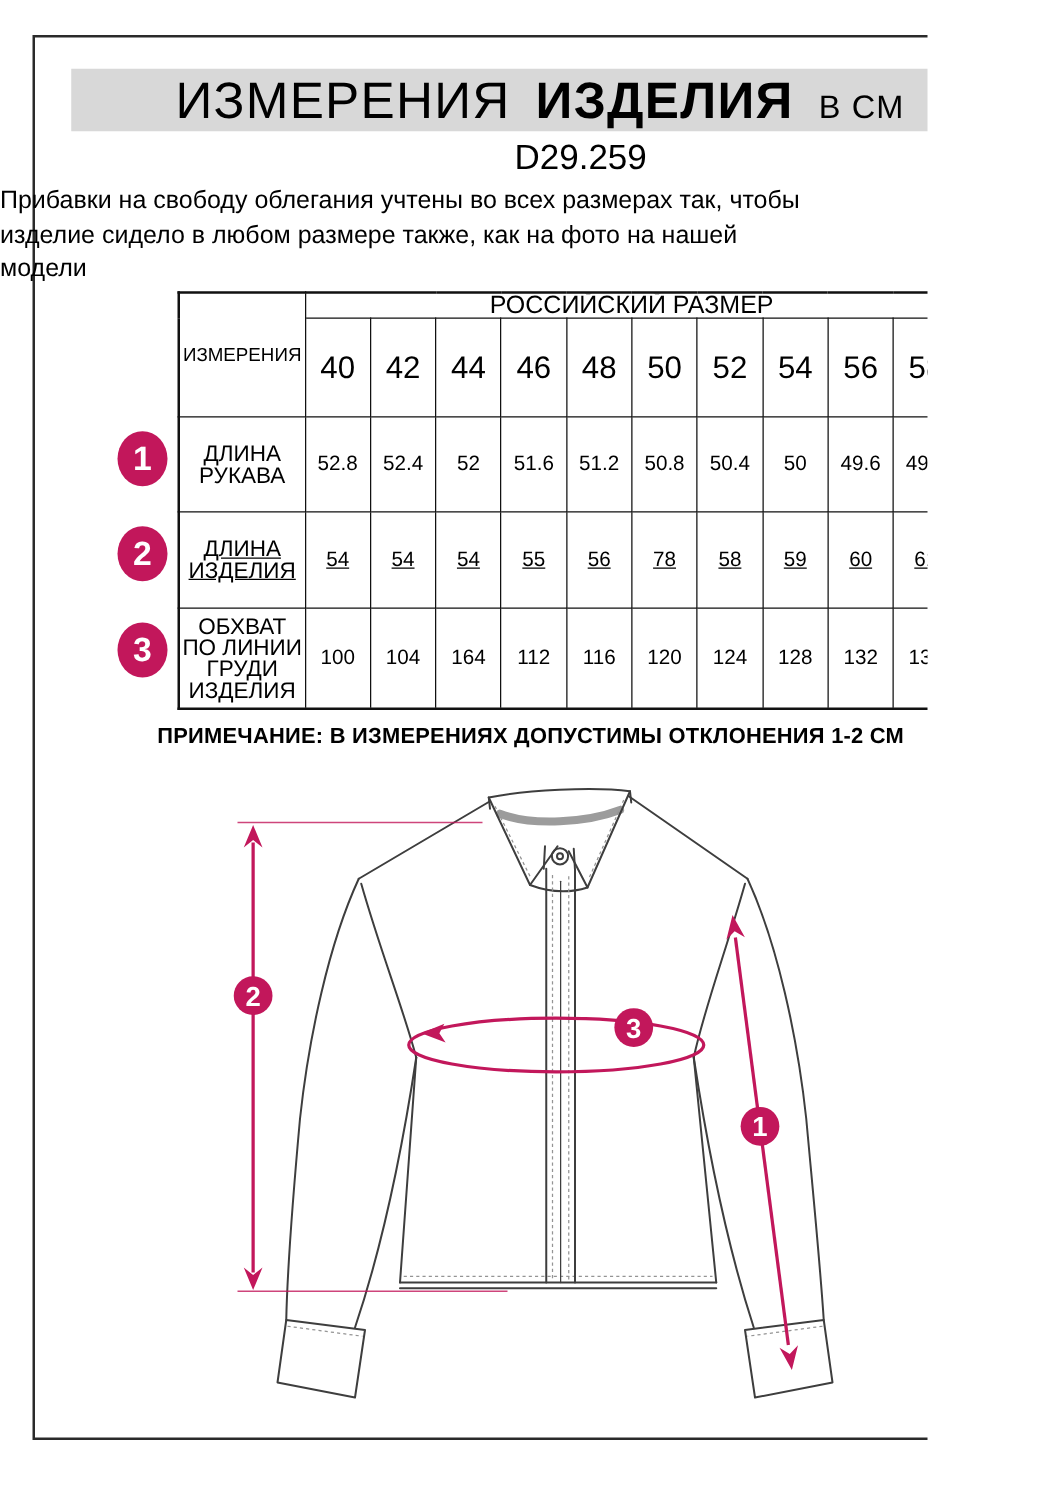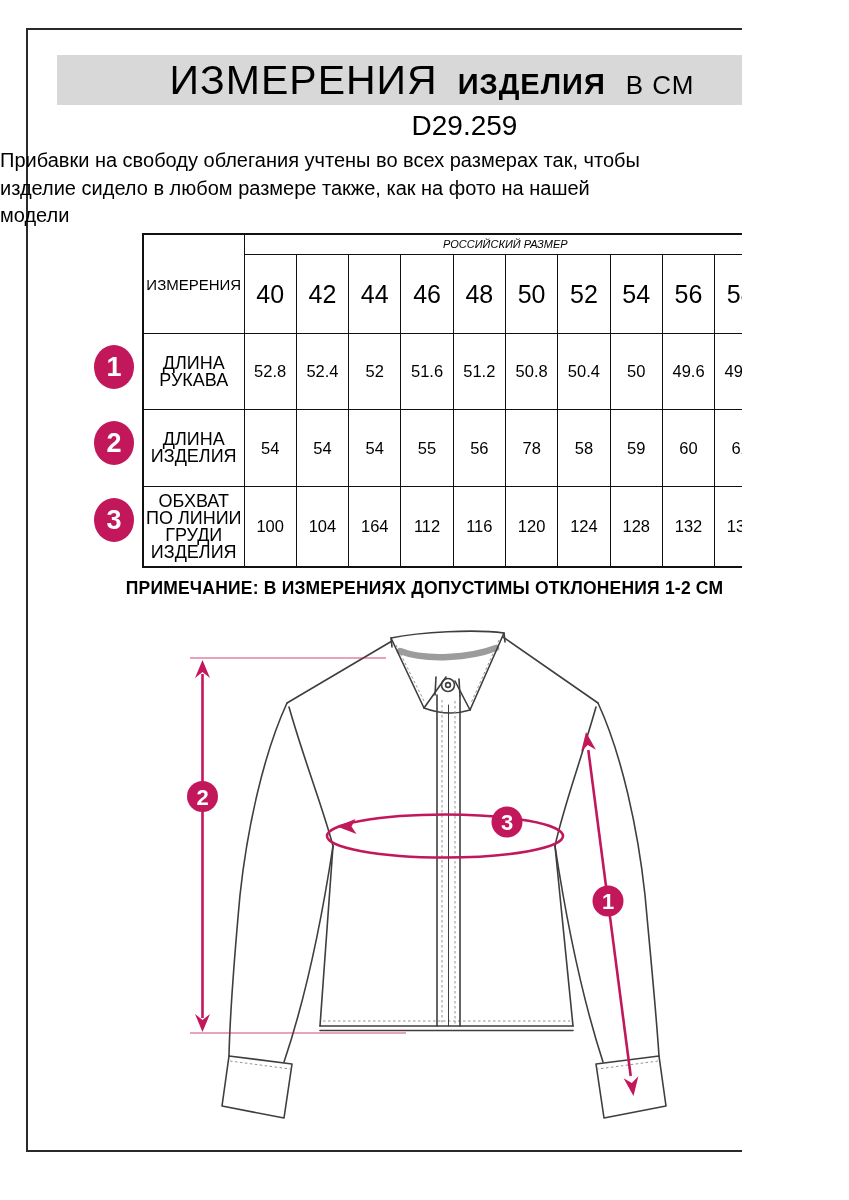--- a/index.html
+++ b/index.html
@@ -4,35 +4,35 @@
 <style>
   html,body{margin:0;padding:0;background:#fff;}
   .page{position:relative;width:742px;height:1200px;background:#ffffff;overflow:hidden;
         font-family:"Liberation Sans",sans-serif;color:#000;}
   .frame{position:absolute;left:26px;top:28px;width:792px;height:1124px;
          border:2px solid #2a2a2a;box-sizing:border-box;}
   
   .titlebar{position:absolute;left:57px;top:55px;width:750px;height:50px;background:#d8d8d8;
             display:flex;align-items:baseline;justify-content:center;gap:20px;}
   .titlebar .t1{font-size:41px;font-weight:400;letter-spacing:1px;line-height:50px;}
-  .titlebar .t2{font-size:29px;font-weight:700;letter-spacing:1px;line-height:50px;}
+  .titlebar .t2{font-size:41px;font-weight:700;letter-spacing:1px;line-height:50px;}
   .titlebar .t3{font-size:26px;font-weight:400;letter-spacing:1px;}
   
   .code{position:absolute;left:0;top:110px;width:849px;text-align:center;font-size:28px;padding-left:40px;}
   .desc{position:absolute;left:0;top:147px;width:849px;text-align:left;
         font-size:20px;line-height:27.5px;}
   
   table.sizes{position:absolute;left:142px;top:233px;width:624px;border-collapse:collapse;
               table-layout:fixed;border:2px solid #111;}
   table.sizes td{border:1.5px solid #111;text-align:center;vertical-align:middle;padding:0;
                  overflow:hidden;}
-  td.c-system{height:19px;font-size:11px;line-height:17px;font-style:italic;}
+  td.c-system{height:19px;font-size:20px;line-height:17px;}
   td.c-measure{font-size:15px;}
   tr.r-sizes td{height:78px;font-size:25px;font-weight:400;}
-  tr.r1 td{height:75px;} tr.r2 td{height:76px;} tr.r3 td{height:79px;}
+  tr.r1 td{height:75px;} tr.r2 td{height:76px;text-decoration:underline;} tr.r3 td{height:79px;}
   td.lbl{font-size:18px;line-height:17px;padding:0 13px;}
   td.val{font-size:16.5px;}
   
   .badge{position:absolute;width:40px;height:44px;border-radius:50%;background:var(--accent,#c2175b);
          color:#fff;font-weight:700;font-size:27px;display:flex;align-items:center;justify-content:center;}
   .badge.b1{left:94px;top:345px;}
   .badge.b2{left:94px;top:421px;}
   .badge.b3{left:94px;top:498px;}
   
   .note{position:absolute;left:0;top:578px;width:849px;text-align:center;

